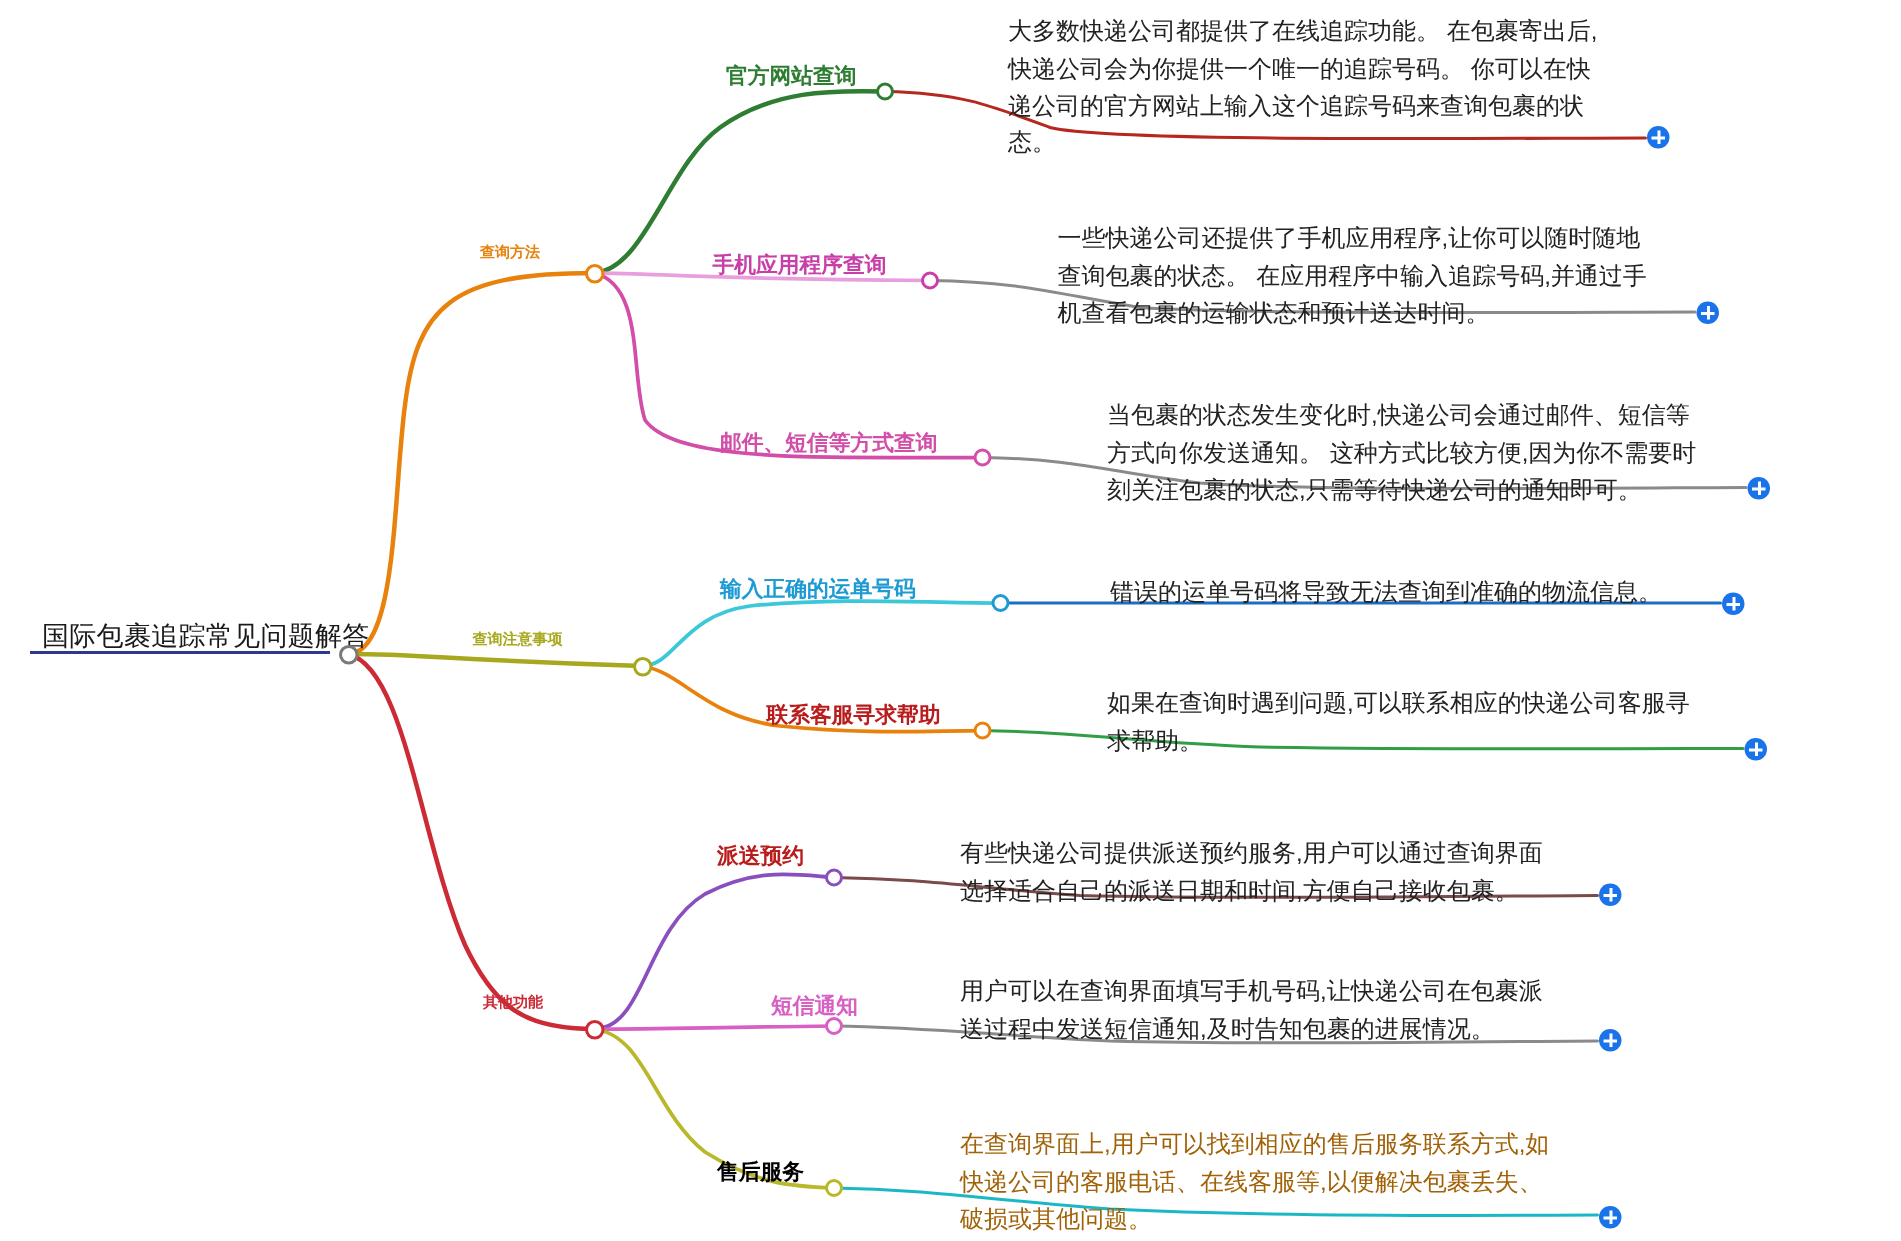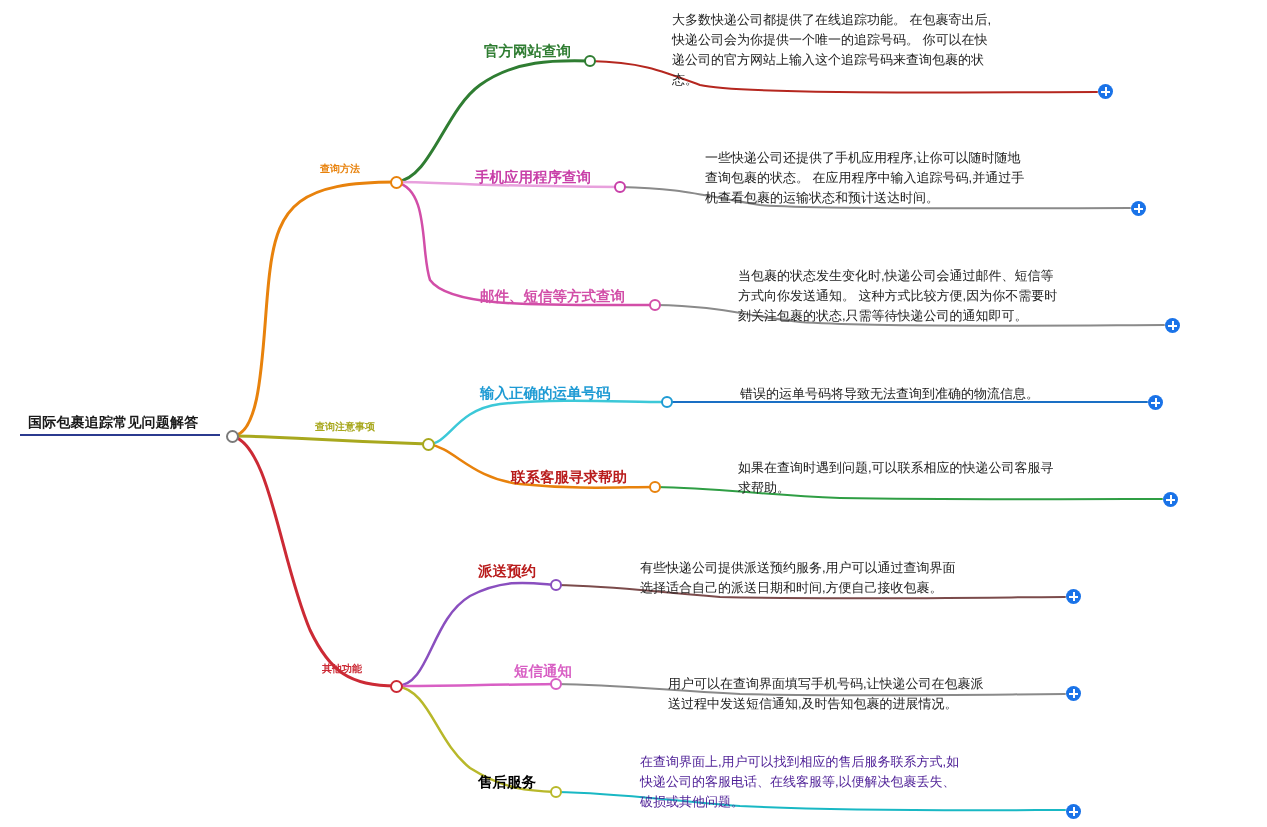--- a/index.html
+++ b/index.html
@@ -25,43 +25,43 @@
     height: 827px;
     pointer-events: none;
   }
   .node {
     position: absolute;
     white-space: pre;
     line-height: 1.32;
   }
   
   .root-node {
-    font-size: 14px;
-    font-weight: bold;
+    font-size: 18px;
+    font-weight: normal;
     color: #1a1a1a;
     letter-spacing: 0.2px;
   }
   .root-underline {
     position: absolute;
     height: 2px;
     background: #2b3a8f;
   }
   
   .branch-node {
     font-size: 10px;
     font-weight: bold;
   }
   
   .leaf-node {
     font-size: 14.5px;
     font-weight: bold;
   }
   
   .note-node {
-    font-size: 13px;
+    font-size: 16px;
     color: #222222;
     line-height: 1.55;
   }
   
   .ring {
     position: absolute;
     border-radius: 50%;
     background: #ffffff;
     box-sizing: border-box;
   }
@@ -157,23 +157,23 @@
       <div class="plus-btn" style="left: 1163px; top: 492px;"></div>
       <div class="node branch-node" style="left: 322px; top: 662px; color: rgb(204, 42, 53);">其他功能</div>
       <div class="ring" style="left: 389.5px; top: 679.5px; width: 13px; height: 13px; border: 2px solid rgb(204, 42, 53);"></div>
       <div class="node leaf-node" style="left: 478px; top: 562px; color: #b91c1c;">派送预约</div>
       <div class="ring" style="left: 550px; top: 579px; width: 12px; height: 12px; border: 2px solid rgb(138, 79, 191);"></div>
       <div class="node note-node" style="left: 640px; top: 558px; color: rgb(34, 34, 34);">有些快递公司提供派送预约服务,用户可以通过查询界面
 选择适合自己的派送日期和时间,方便自己接收包裹。</div>
       <div class="plus-btn" style="left: 1066px; top: 589px;"></div>
       <div class="node leaf-node" style="left: 478px; top: 662px; color: rgb(216, 95, 196); margin-left: 36px;">短信通知</div>
       <div class="ring" style="left: 550px; top: 678px; width: 12px; height: 12px; border: 2px solid rgb(216, 95, 196);"></div>
-      <div class="node note-node" style="left: 668px; top: 650px; color: rgb(34, 34, 34); margin-top: 24px;">用户可以在查询界面填写手机号码,让快递公司在包裹派
+      <div class="node note-node" style="left: 640px; top: 650px; color: rgb(34, 34, 34);">用户可以在查询界面填写手机号码,让快递公司在包裹派
 送过程中发送短信通知,及时告知包裹的进展情况。</div>
       <div class="plus-btn" style="left: 1066px; top: 686px;"></div>
       <div class="node leaf-node" style="left: 478px; top: 773px; color: #000000;">售后服务</div>
       <div class="ring" style="left: 550px; top: 786px; width: 12px; height: 12px; border: 2px solid rgb(184, 184, 42);"></div>
-      <div class="node note-node" style="left: 640px; top: 752px; color: #4c1d95;">在查询界面上,用户可以找到相应的售后服务联系方式,如
+      <div class="node note-node" style="left: 640px; top: 752px; color: #a16207;">在查询界面上,用户可以找到相应的售后服务联系方式,如
 快递公司的客服电话、在线客服等,以便解决包裹丢失、
 破损或其他问题。</div>
       <div class="plus-btn" style="left: 1066px; top: 804px;"></div>
     </div>
 </div>
 
 </body></html>

